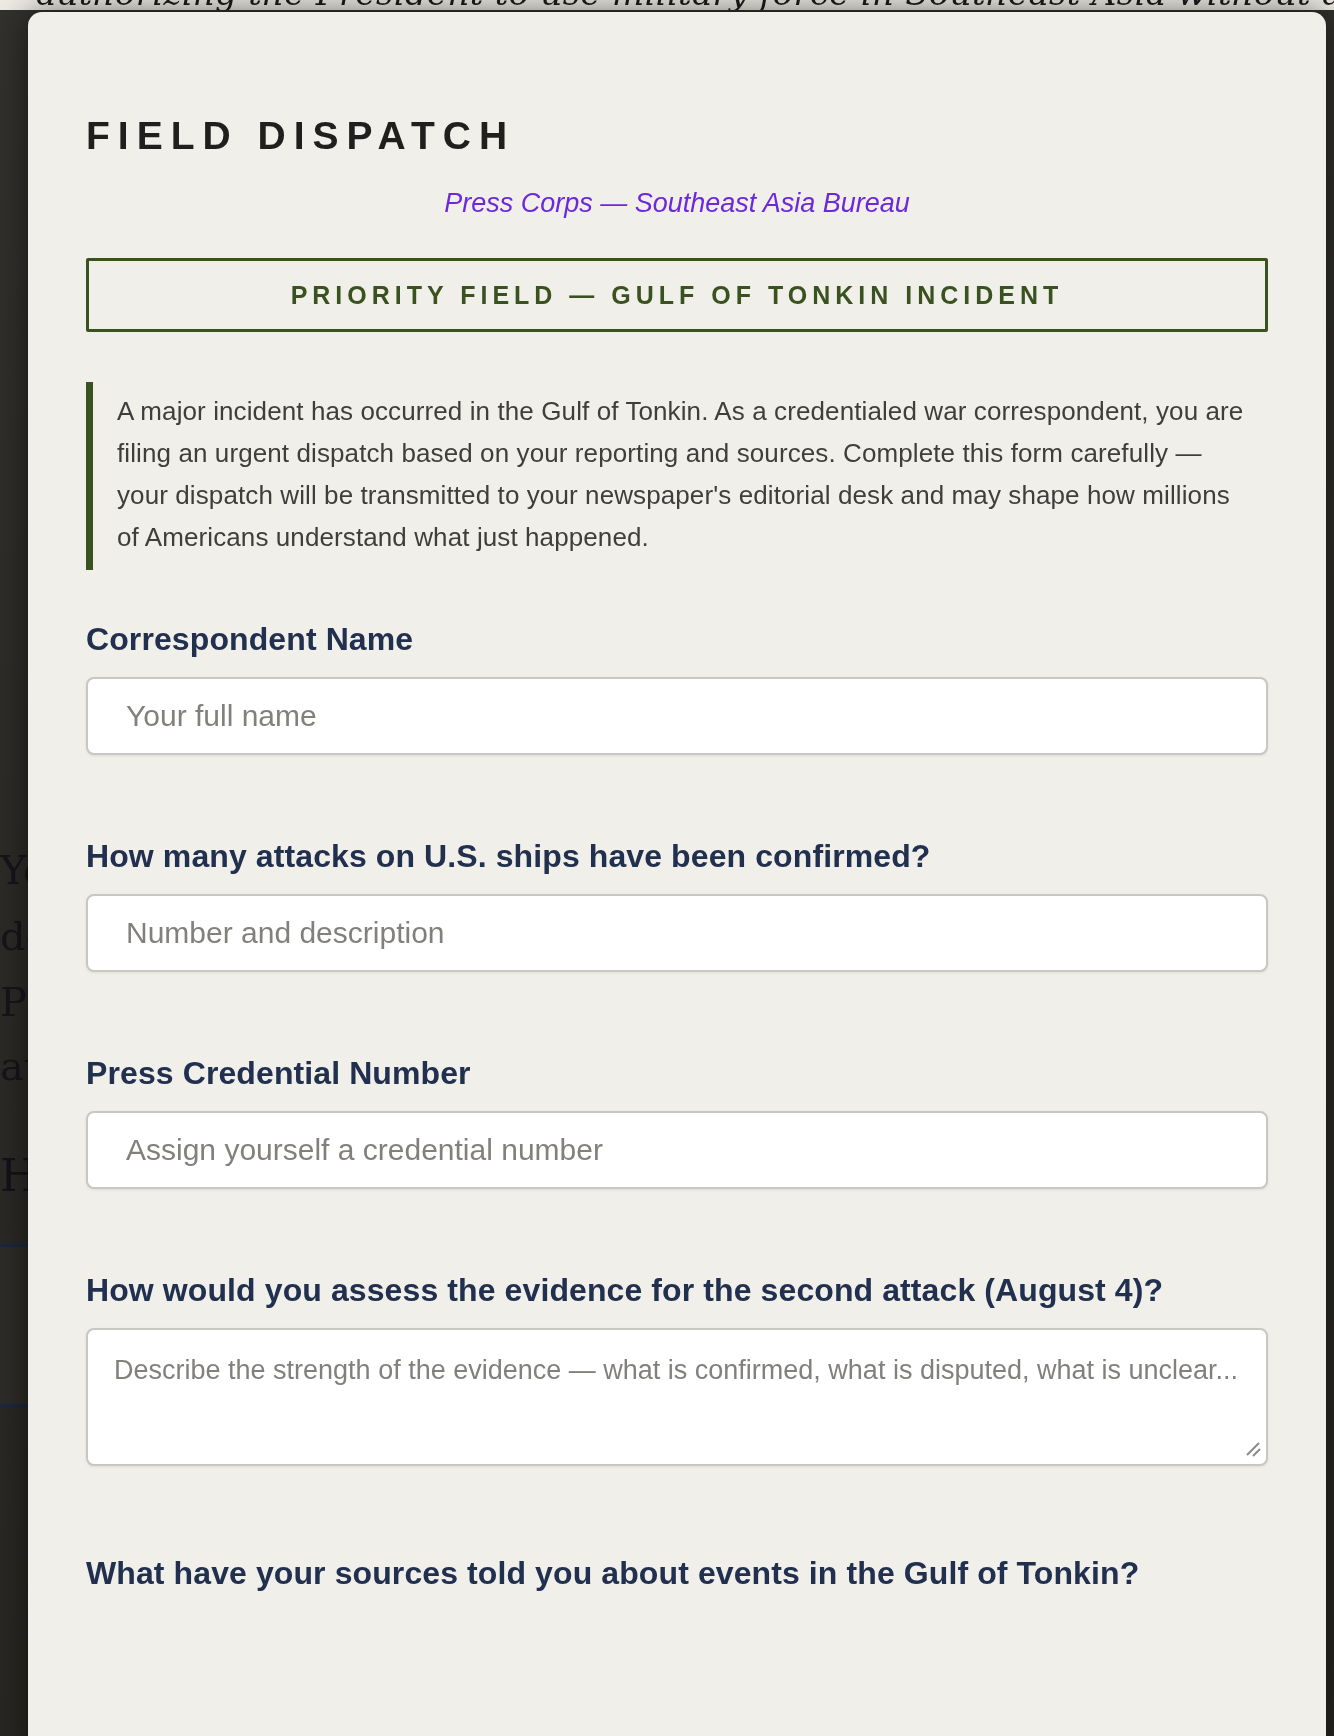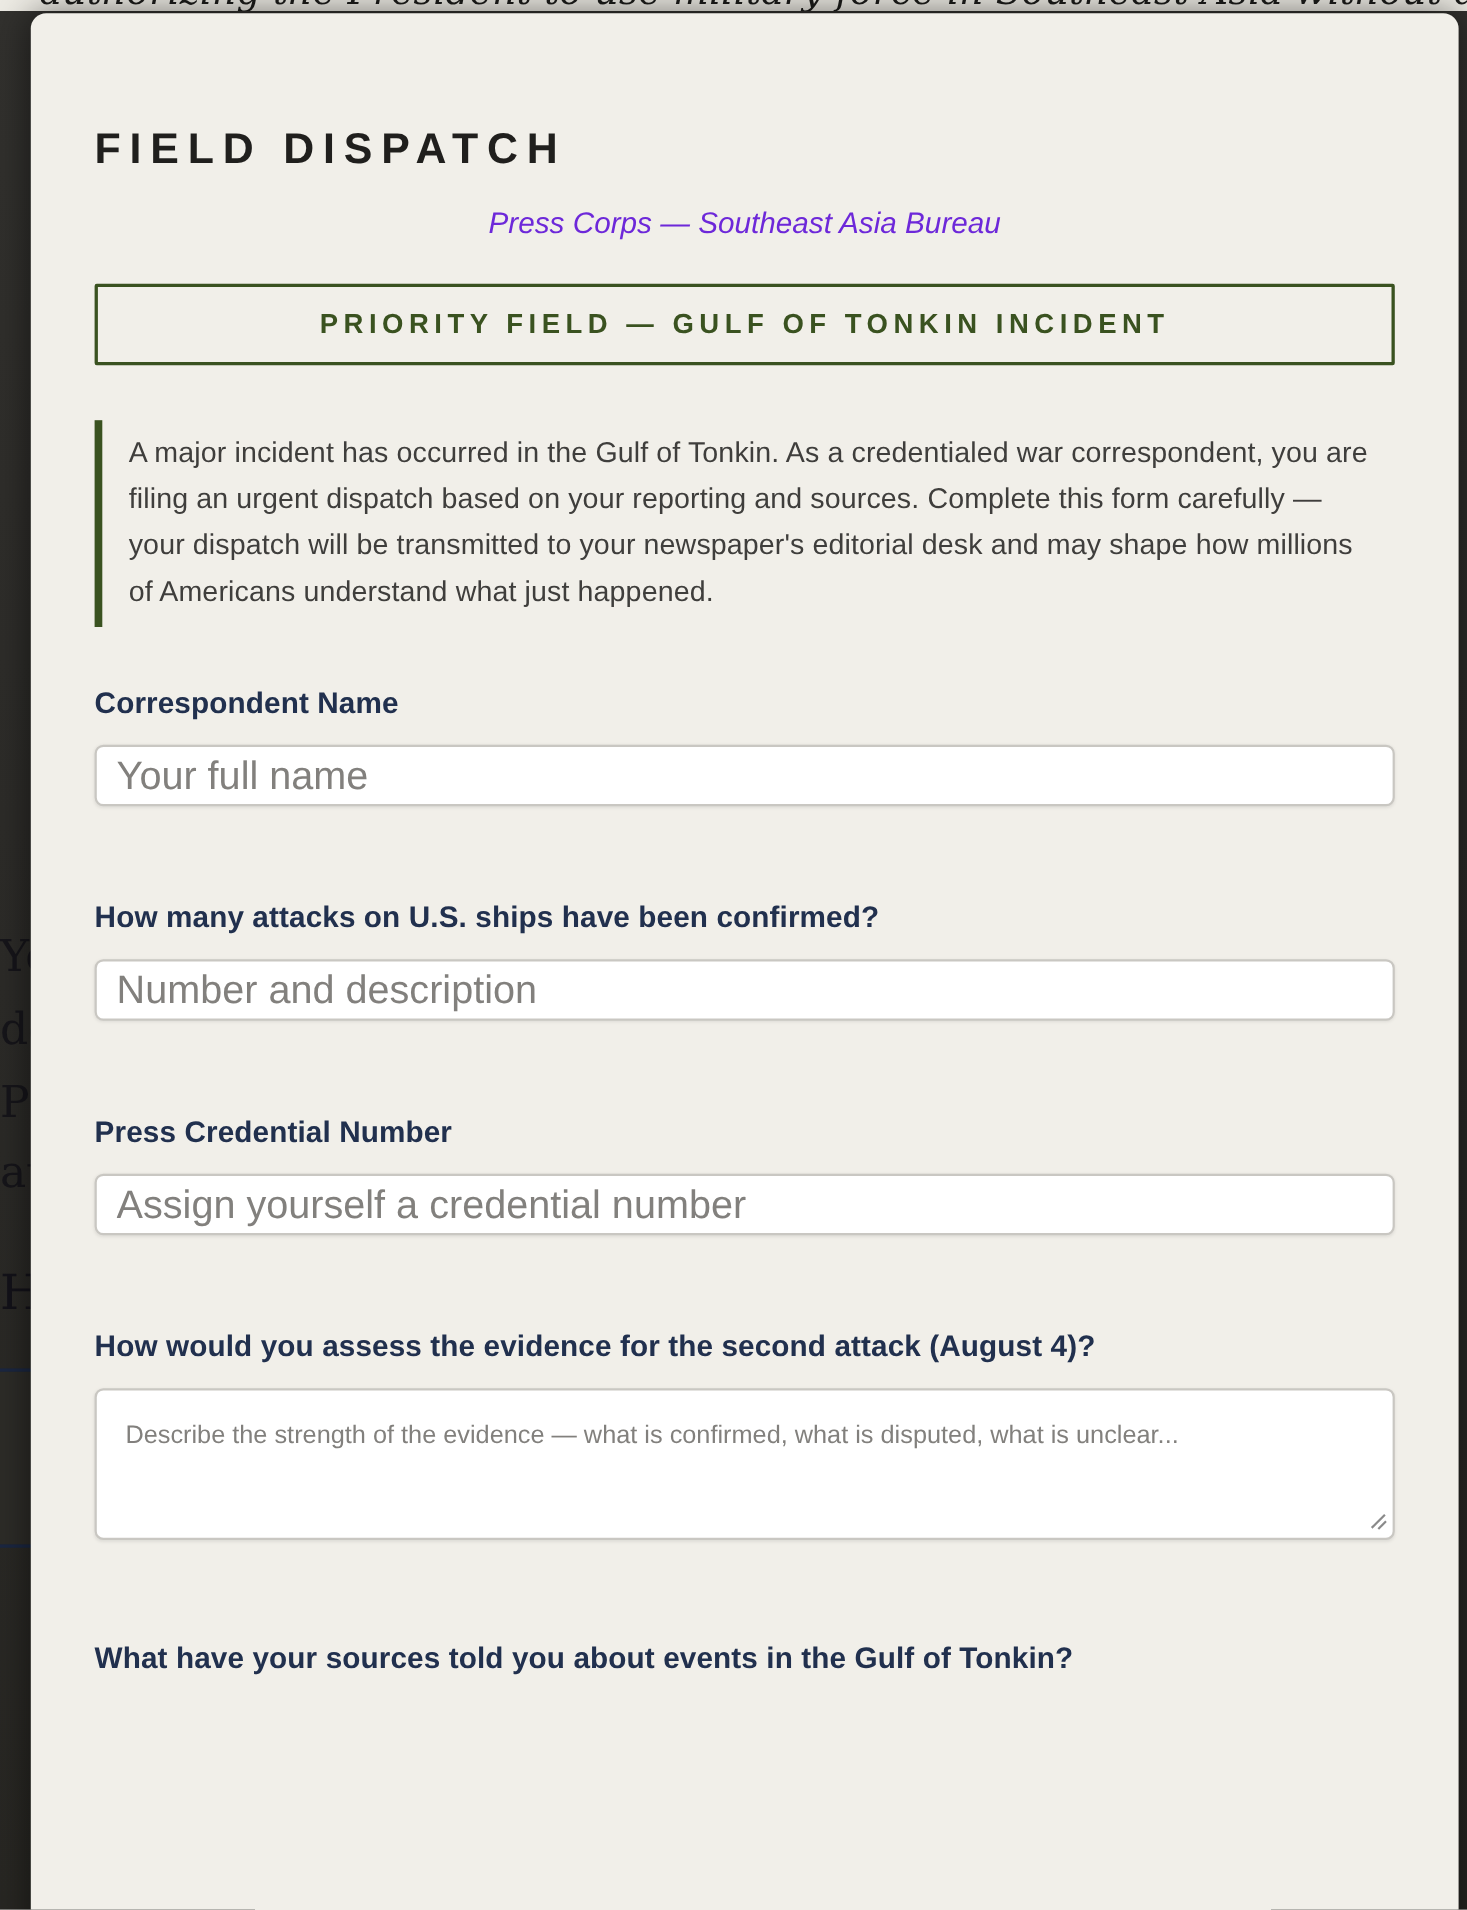--- a/index.html
+++ b/index.html
@@ -65,36 +65,36 @@
   }
   .intro-note{
     margin:26px 0 0 0;font-style:italic;
     font-size:25px;line-height:54px;color:#6e6c69;
   }
 
   .dispatch-form{margin-top:52px;}
   .field{margin-bottom:84px;}
   .field-ta{margin-bottom:90px;}
   .field-label{
-    display:block;font-size:27px;line-height:34px;font-weight:700;
+    display:block;font-size:32px;line-height:34px;font-weight:700;
     color:#21304e;margin-bottom:21px;letter-spacing:.1px;margin-top:24px;
   }
   .text-input{
-    display:block;width:100%;box-sizing:border-box;height:56px;
+    display:block;width:100%;box-sizing:border-box;height:78px;
     background:#ffffff;border:2px solid #c9c7c2;border-radius:8px;
-    padding:0 18px;font-family:"Liberation Sans",sans-serif;
-    font-size:36px;color:#333;box-shadow:0 1px 3px rgba(0,0,0,.08);
+    padding:0 38px;font-family:"Liberation Sans",sans-serif;
+    font-size:30px;color:#333;box-shadow:0 1px 3px rgba(0,0,0,.08);
     outline:none;
   }
   .textarea-wrap{position:relative;}
   .text-area{
     display:block;width:100%;box-sizing:border-box;height:138px;
     background:#ffffff;border:2px solid #c9c7c2;border-radius:8px;
     padding:18px 26px;font-family:"Liberation Sans",sans-serif;
-    font-size:23px;line-height:45px;color:#333;
+    font-size:27px;line-height:45px;color:#333;
     box-shadow:0 1px 3px rgba(0,0,0,.08);resize:none;outline:none;overflow:hidden;
   }
   ::placeholder{color:#82807d;opacity:1;}
   .resize-icon{position:absolute;right:7px;bottom:9px;pointer-events:none;}
 </style>
 </head>
 <body>
 
 <div class="top-band">
   <div class="cut-line">authorizing the President to use military force in Southeast Asia without a formal</div>

